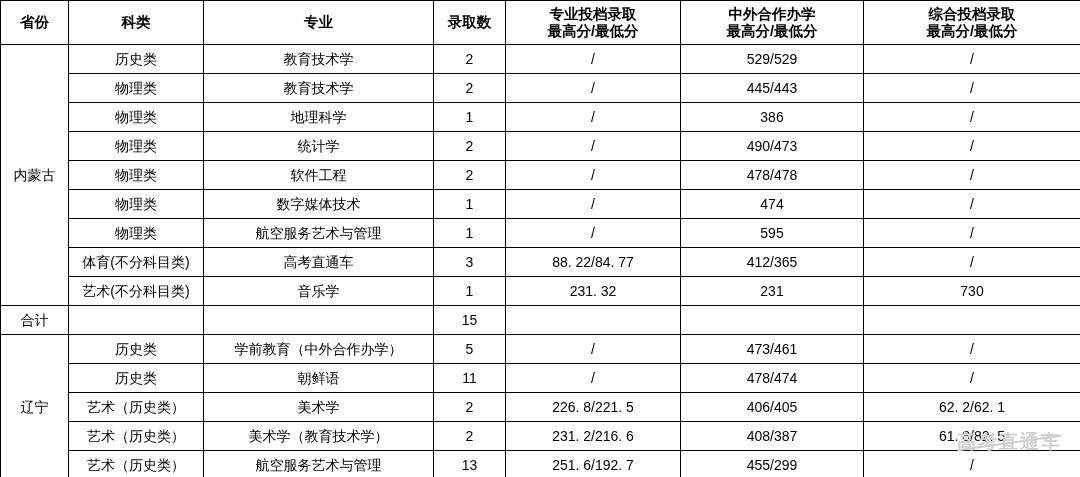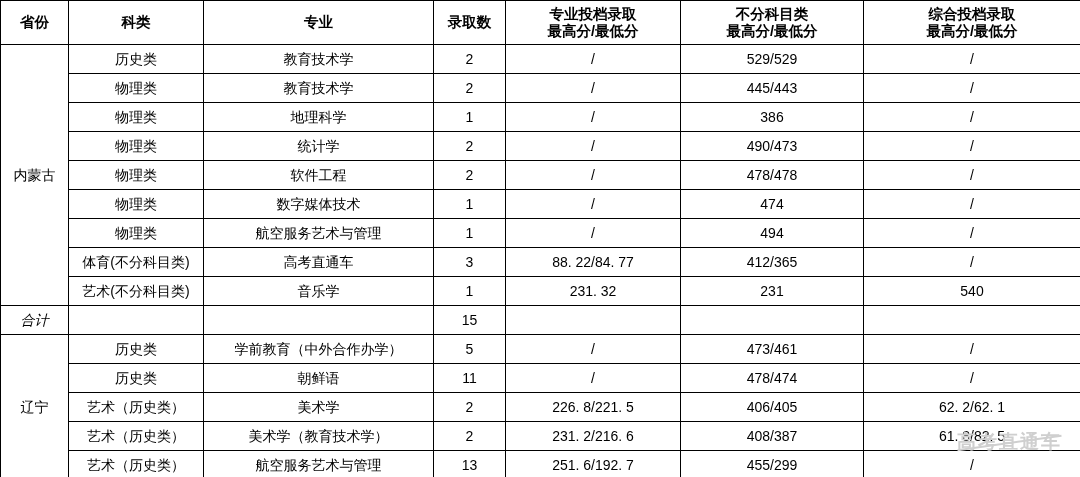--- a/index.html
+++ b/index.html
@@ -48,21 +48,20 @@
   col.c-cul-score { width: 183px; }
   col.c-comp-score { width: 217px; }
 
   td.province-cell {
     font-weight: bold;
     font-size: 15px;
   }
   td.total-label {
     font-weight: bold;
     font-size: 15px;
-    font-style: italic;
   }
   .watermark {
     position: absolute;
     right: 18px;
     bottom: 22px;
     font-size: 19px;
     color: #cfcfcf;
     font-weight: bold;
     letter-spacing: 2px;
     pointer-events: none;
@@ -104,21 +103,21 @@
         <span class="hdr-line">专业</span>
       </th>
       <th>
         <span class="hdr-line">录取数</span>
       </th>
       <th>
         <span class="hdr-line">专业投档录取</span>
         <span class="hdr-line">最高分/最低分</span>
       </th>
       <th>
-        <span class="hdr-line">不分科目类</span>
+        <span class="hdr-line">中外合作办学</span>
         <span class="hdr-line">最高分/最低分</span>
       </th>
       <th>
         <span class="hdr-line">综合投档录取</span>
         <span class="hdr-line">最高分/最低分</span>
       </th>
     </tr>
   </thead>
   <tbody>
 
@@ -169,38 +168,38 @@
       <td>1</td>
       <td>/</td>
       <td>474</td>
       <td>/</td>
     </tr>
     <tr>
       <td>物理类</td>
       <td>航空服务艺术与管理</td>
       <td>1</td>
       <td>/</td>
-      <td>494</td>
+      <td>595</td>
       <td>/</td>
     </tr>
     <tr>
       <td>体育(不分科目类)</td>
       <td>高考直通车</td>
       <td>3</td>
       <td>88. 22/84. 77</td>
       <td>412/365</td>
       <td>/</td>
     </tr>
     <tr>
       <td>艺术(不分科目类)</td>
       <td>音乐学</td>
       <td>1</td>
       <td>231. 32</td>
       <td>231</td>
-      <td>540</td>
+      <td>730</td>
     </tr>
     <tr>
       <td class="total-label">合计</td>
       <td></td>
       <td></td>
       <td>15</td>
       <td></td>
       <td></td>
       <td></td>
     </tr>

